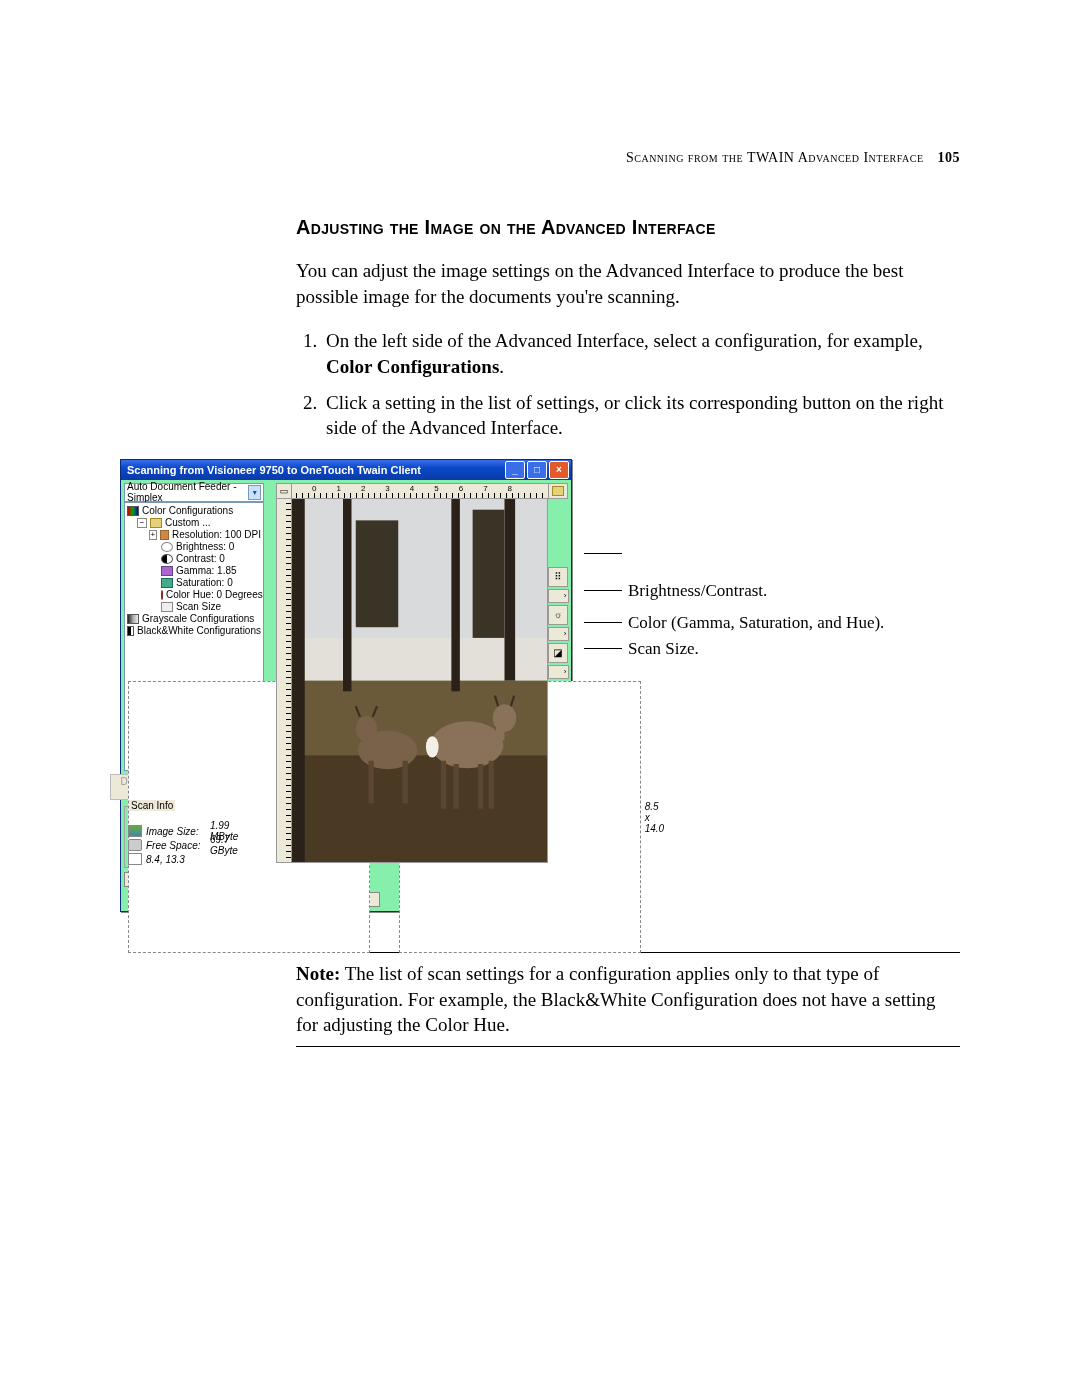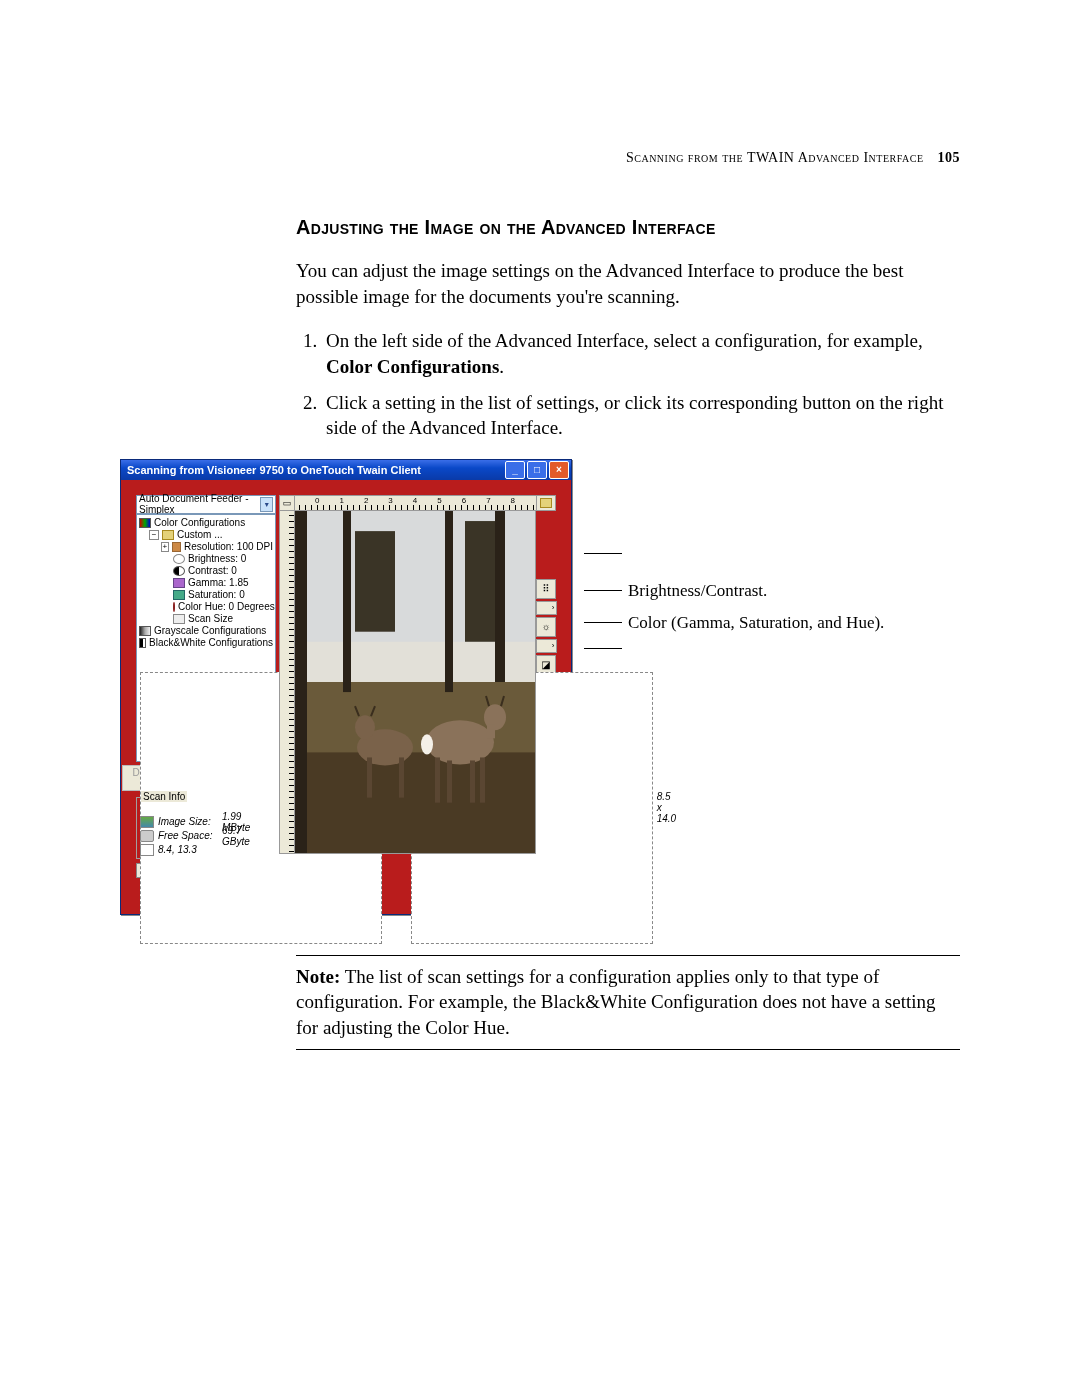--- a/index.html
+++ b/index.html
@@ -80,21 +80,21 @@
     margin-top: 10px;
     margin-right: 6px;
   }
   .callout-text { flex:1; }
   .callout.gap { margin-top: 26px; }
 
   
   .win {
     width: 450px;
     border: 1px solid #0a2a7a;
-    background: #b91c1c;
+    background: #86efac;
     font-family: Tahoma, Arial, sans-serif;
     font-size: 10px;
     margin-right: 12px;
     box-shadow: 1px 1px 0 #888;
   }
   .titlebar {
     height: 20px;
     background: linear-gradient(#3a6ee8, #0a48c8 40%, #0a3aa8);
     display: flex;
     align-items: center;
@@ -110,22 +110,22 @@
     border: 1px solid #fff;
     border-radius: 2px;
     display:flex; align-items:center; justify-content:center;
     font-size:10px;
   }
   .winbtn.min { background:#3a6ee8; }
   .winbtn.max { background:#3a6ee8; }
   .winbtn.close-btn { background:#e35a2a; }
   .win-body {
     display:flex;
-    padding: 15px;
-    gap: 3px;
+    padding: 3px;
+    gap: 12px;
   }
   .left-pane {
     width: 140px;
     display:flex;
     flex-direction:column;
   }
   .combo {
     display:flex;
     align-items:center;
     border:1px solid #7a98b8;
@@ -556,20 +556,21 @@
       <div class="callout gap">
         <span class="dash"></span>
           <span class="callout-text">Brightness/Contrast.</span>
       </div>
       <div class="callout" style="margin-top:10px">
         <span class="dash"></span>
           <span class="callout-text">Color (Gamma, Saturation, and Hue).</span>
       </div>
       <div class="callout">
         <span class="dash"></span>
+          <span class="callout-text">Scan Size.</span>
       </div>
     </div>
   </div>
 
   <div class="note-block">
     <b>Note:</b><span>  The list of scan settings for a configuration applies only to that type of configuration. For example, the Black&amp;White Configuration does not have a setting for adjusting the Color Hue.</span>
   </div>
 
 </div>
 

